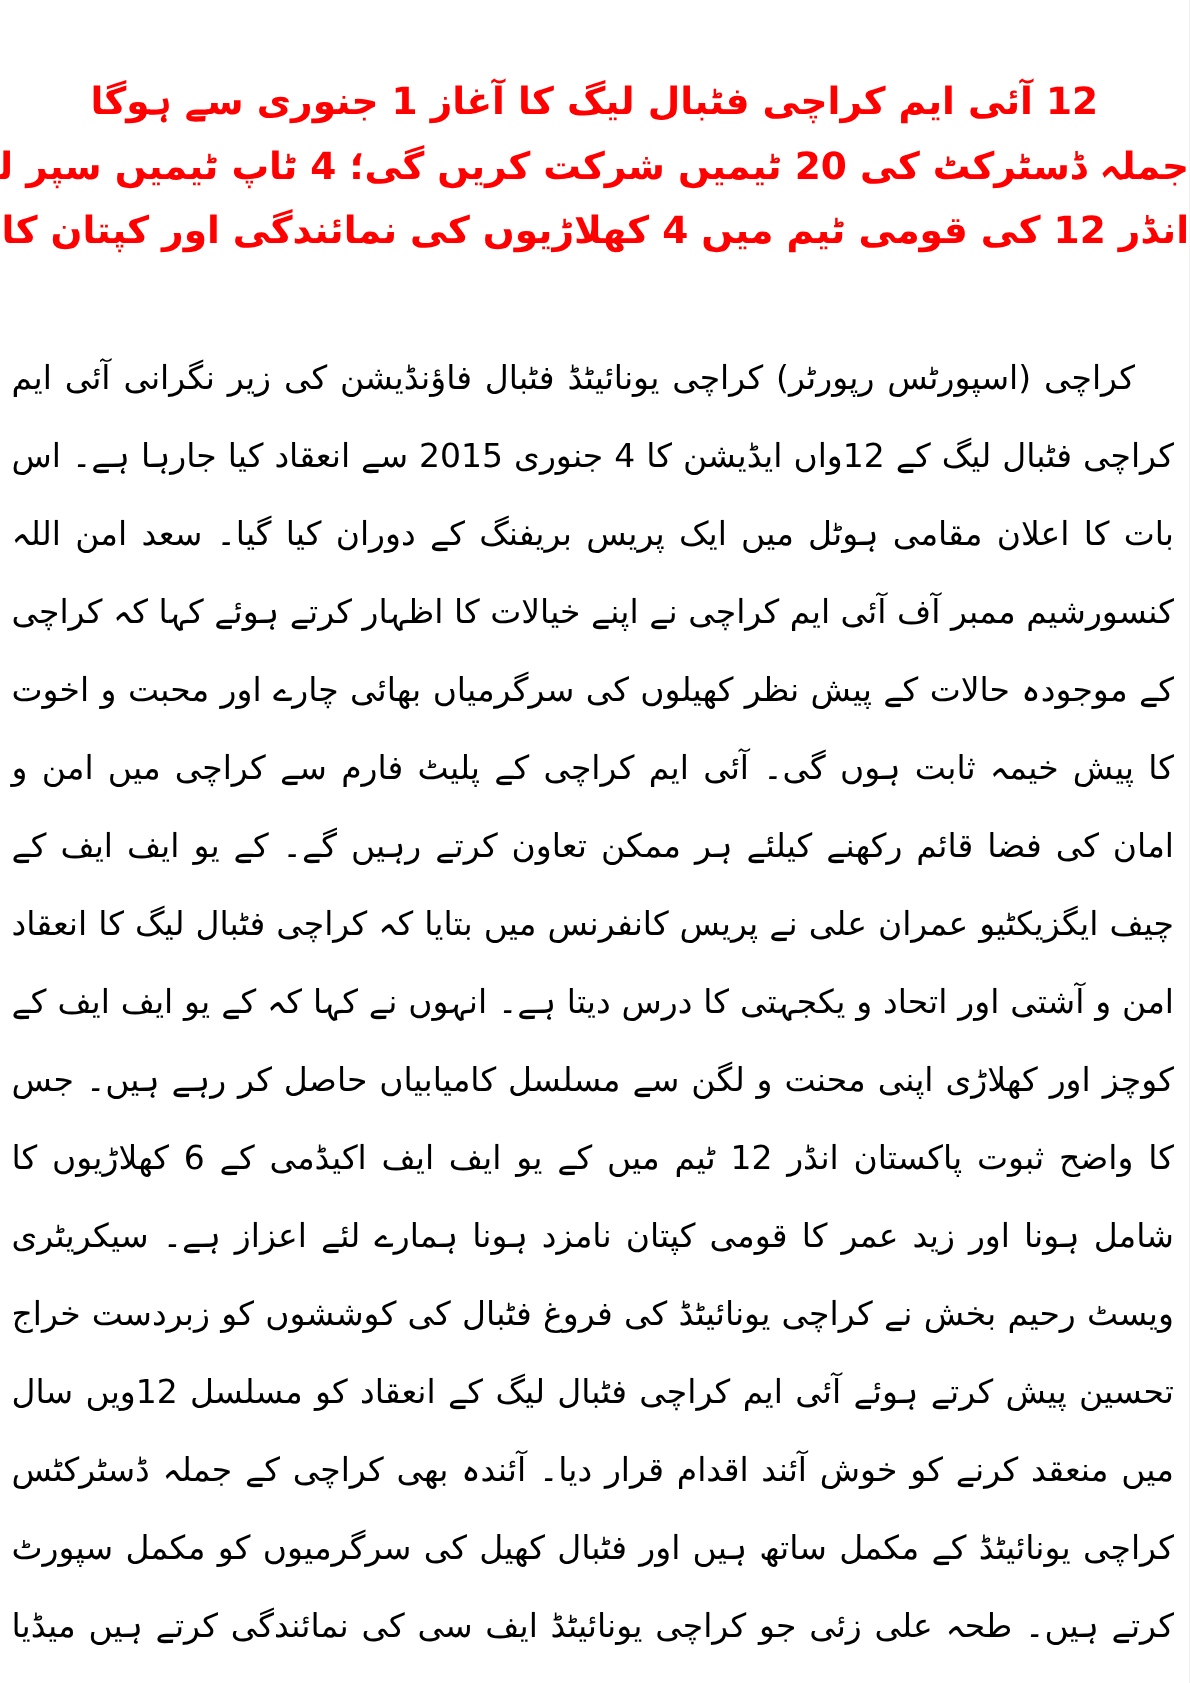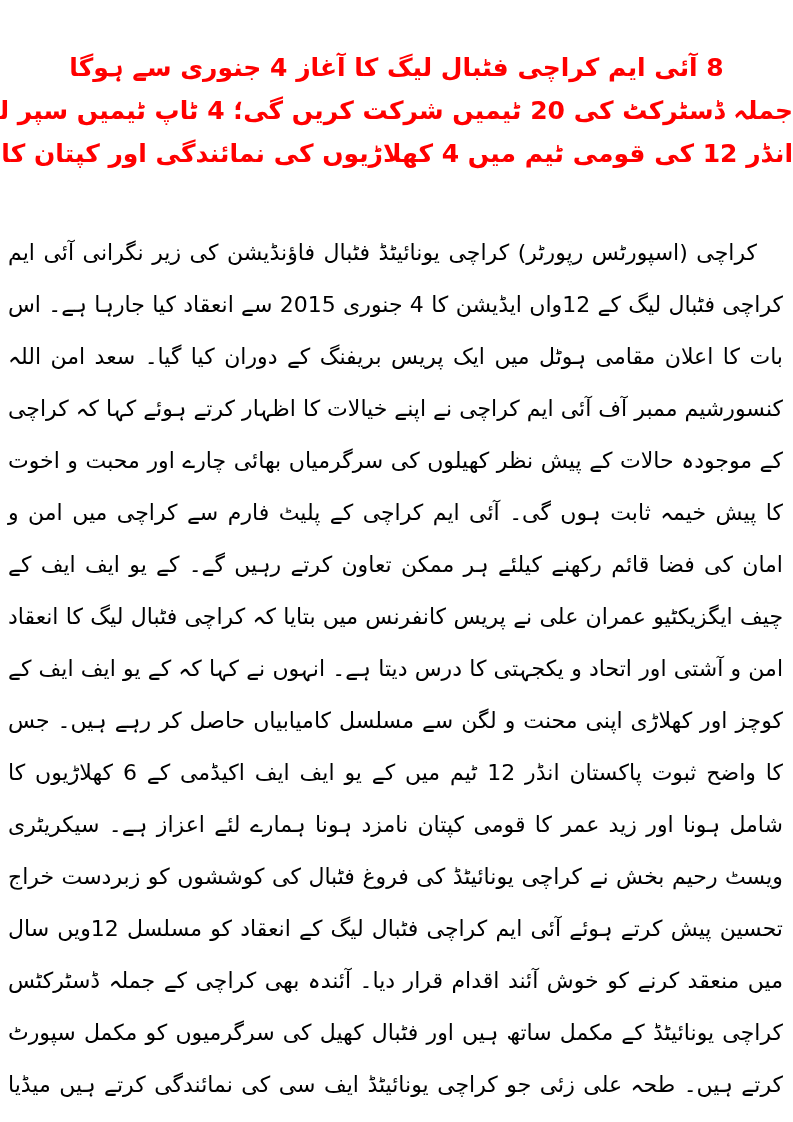--- a/index.html
+++ b/index.html
@@ -35,20 +35,20 @@
     text-indent: 26px;
     color: #000000;
   }
 </style>
 </head>
 <body>
 
 <div class="page">
 
   <div class="headline-block">
-    <div class="headline-line">8 آئی ایم کراچی فٹبال لیگ کا آغاز 4 جنوری سے ہوگا</div>
+    <div class="headline-line">12 آئی ایم کراچی فٹبال لیگ کا آغاز 1 جنوری سے ہوگا</div>
     <div class="headline-line">جملہ ڈسٹرکٹ کی 20 ٹیمیں شرکت کریں گی؛ 4 ٹاپ ٹیمیں سپر لیگ کھیلیں گی</div>
     <div class="headline-line">انڈر 12 کی قومی ٹیم میں 4 کھلاڑیوں کی نمائندگی اور کپتان کا اعزاز؛ ہمیں ملا</div>
   </div>
 
   <div class="body-paragraph">کراچی (اسپورٹس رپورٹر) کراچی یونائیٹڈ فٹبال فاؤنڈیشن کی زیر نگرانی آئی ایم کراچی فٹبال لیگ کے 12واں ایڈیشن کا 4 جنوری 2015 سے انعقاد کیا جارہا ہے۔ اس بات کا اعلان مقامی ہوٹل میں ایک پریس بریفنگ کے دوران کیا گیا۔ سعد امن اللہ کنسورشیم ممبر آف آئی ایم کراچی نے اپنے خیالات کا اظہار کرتے ہوئے کہا کہ کراچی کے موجودہ حالات کے پیش نظر کھیلوں کی سرگرمیاں بھائی چارے اور محبت و اخوت کا پیش خیمہ ثابت ہوں گی۔ آئی ایم کراچی کے پلیٹ فارم سے کراچی میں امن و امان کی فضا قائم رکھنے کیلئے ہر ممکن تعاون کرتے رہیں گے۔ کے یو ایف ایف کے چیف ایگزیکٹیو عمران علی نے پریس کانفرنس میں بتایا کہ کراچی فٹبال لیگ کا انعقاد امن و آشتی اور اتحاد و یکجہتی کا درس دیتا ہے۔ انہوں نے کہا کہ کے یو ایف ایف کے کوچز اور کھلاڑی اپنی محنت و لگن سے مسلسل کامیابیاں حاصل کر رہے ہیں۔ جس کا واضح ثبوت پاکستان انڈر 12 ٹیم میں کے یو ایف ایف اکیڈمی کے 6 کھلاڑیوں کا شامل ہونا اور زید عمر کا قومی کپتان نامزد ہونا ہمارے لئے اعزاز ہے۔ سیکریٹری ویسٹ رحیم بخش نے کراچی یونائیٹڈ کی فروغ فٹبال کی کوششوں کو زبردست خراج تحسین پیش کرتے ہوئے آئی ایم کراچی فٹبال لیگ کے انعقاد کو مسلسل 12ویں سال میں منعقد کرنے کو خوش آئند اقدام قرار دیا۔ آئندہ بھی کراچی کے جملہ ڈسٹرکٹس کراچی یونائیٹڈ کے مکمل ساتھ ہیں اور فٹبال کھیل کی سرگرمیوں کو مکمل سپورٹ کرتے ہیں۔ طحہ علی زئی جو کراچی یونائیٹڈ ایف سی کی نمائندگی کرتے ہیں میڈیا کو بریفنگ دیتے ہوئے بتایا کہ 12ویں آئی ایم کراچی فٹبال لیگ 2015 میں کراچی کے جملہ پانچوں ڈسٹرکٹس کی 20 ٹاپ ٹیمیں شرکت کر رہی ہیں جنہیں 10,10 کے 2 گروپ میں تقسیم کیا گیا ہے اور کراچی کے مختلف سرسبز میدانوں پر ان ٹیموں کے مابین مقابلے کرائے جائیں گے۔ جن کا آغاز 4 جنوری سے سکسٹین اسٹار گراؤنڈ فیڈرل بی ایریا پر ہوگا۔ جن ٹیموں کو شامل ٹورنامنٹ کیا گیا ہے ان میں دفاعی چمپیئن خیبر مسلم، میزبان کراچی یونائیٹڈ، ایف سی روورز ملیر، سالار ویلفیئر سینٹر، ہنٹر اسپورٹس، آزاد الیون میمن گوٹھ، سکسٹین اسٹار، رضوان اسپورٹس، جہانگیر میموریل، برما محمڈن، عرفان میموریل، اعظم اسپورٹس، مسلم برادرز، نیشنل فائٹر، لیاری برادرز، وہاب الیون، عثمان آباد یونین، اسکائی برادرز، ماڑیپور بلوچ اور غنی الیون شامل ہیں۔ پہلا مرحلہ لیگ کی بنیاد پر کھیلا جائے گا اور ہر ٹیم 9,9 میچز کھیلے گی۔ ہر گروپ کی 4 ٹاپ ٹیمیں سپر لیگ کیلئے کوالیفائی کریں گی اور یہ 8 ٹیمیں 7,7 میچز میں باہم نبرد آزما ہوں گی جہاں سے 4 ٹاپ ٹیمیں سیمی فائنل میں جگہ بنائیں گی۔ فائنل اپریل کے وسط میں متوقع ہے۔ ڈسٹرکٹ آفیشلز کی جملہ تعداد نے اپنی</div>
 
 </div>
 
 </body></html>

